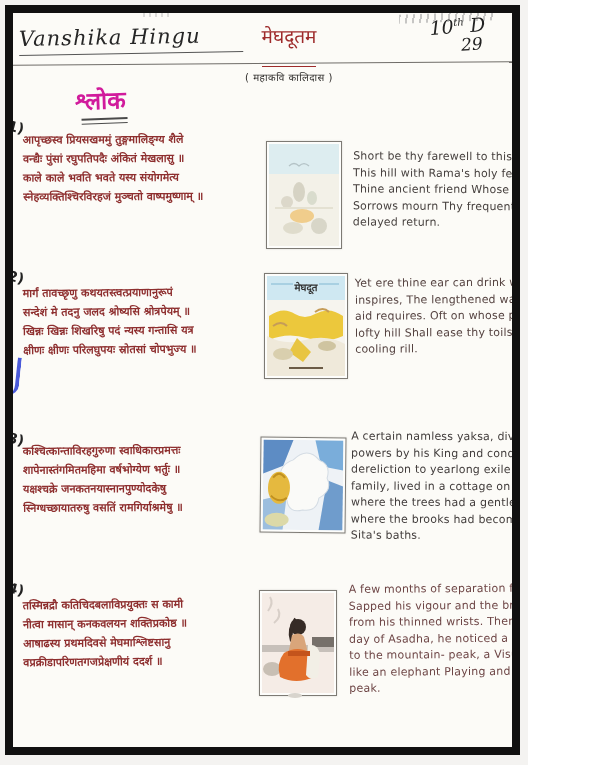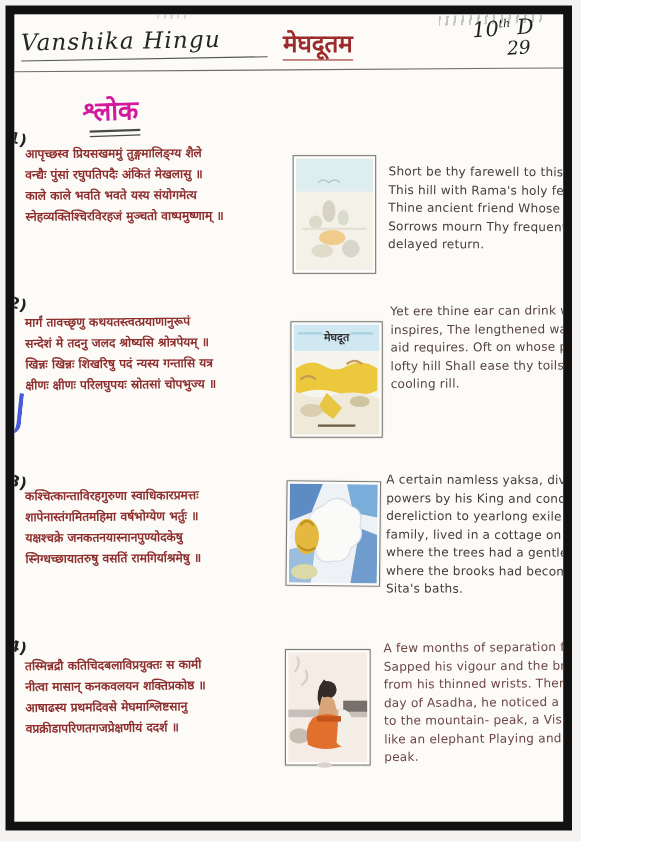--- a/index.html
+++ b/index.html
@@ -11,21 +11,21 @@
 
   
   .binding-marks { position:absolute; right:18px; top:0px; width:95px; height:9px; opacity:.55;
       background:repeating-linear-gradient(100deg,#9a9a9a 0 2px,transparent 2px 7px); transform:rotate(-2deg); }
   .binding-marks2 { position:absolute; left:130px; top:-2px; width:30px; height:6px; opacity:.4;
       background:repeating-linear-gradient(90deg,#aaa 0 2px,transparent 2px 6px); }
   .student-name { position:absolute; left:6px; top:12px; width:224px;
       font-family:"DejaVu Serif", serif; font-style:italic; font-size:21px; letter-spacing:1px;
       color:#262626; border-bottom:1.5px solid #555; padding-bottom:4px; transform:rotate(-1deg); }
   .title-block { position:absolute; left:196px; top:10px; width:160px; text-align:center; }
-  .doc-title { font-size:22px; font-weight:bold; color:#9e2b2b; border-bottom:1.5px solid #9e2b2b; display:inline-block; padding-bottom:1px;}
+  .doc-title { font-size:19px; font-weight:normal; color:#9e2b2b; border-bottom:1.5px solid #9e2b2b; display:inline-block; padding-bottom:17px;}
   .doc-subtitle { font-size:10px; color:#2e2c2a; margin-top:3px; letter-spacing:.5px; }
   .class-info { position:absolute; right:26px; top:2px; text-align:right;
       font-family:"DejaVu Serif", serif; font-style:italic; color:#222; transform:rotate(-4deg); }
   .class-line { font-size:19px; }
   .class-line sup { font-size:10px; }
   .roll-line { font-size:17px; margin-top:-2px; padding-right:4px; }
   .header-rule { position:absolute; left:0; right:0; top:50px; height:0; border-top:1.4px solid #6f6c68; transform:rotate(-.4deg); }
 
   
   .col-header { position:absolute; color:#d11b9c; font-weight:bold; }
@@ -56,20 +56,21 @@
 <div class="page">
   <div class="frame">
     <div class="inner">
 
       <div class="binding-marks"></div>
       <div class="binding-marks2"></div>
 
       <div class="student-name">Vanshika Hingu</div>
       <div class="title-block">
         <div class="doc-title">मेघदूतम</div>
+        <div class="doc-subtitle">( महाकवि कालिदास )</div>
       </div>
       <div class="class-info">
         <div class="class-line"><span>10</span><sup>th</sup> <span>D</span></div>
         <div class="roll-line">29</div>
       </div>
       <div class="header-rule"></div>
 
       <div class="col-header shlok-header">
         <span>श्लोक</span>
         <div class="dbl dbl-short"></div>
@@ -98,21 +99,21 @@
       </div>
       <div class="meaning" style="left: 340px; top: 136px; transform: rotate(0.3deg); color: rgb(70, 64, 62);">Short be thy farewell to this hill addressed ; This hill with Rama's holy feet imprest ; Thine ancient friend Whose Scorching Sorrows mourn Thy frequent absence and delayed return.</div>
 
       <div class="verse-num" style="top:256px">2)</div>
       <div class="verse" style="top:270px; transform:rotate(-.5deg)">
         <div>मार्गं तावच्छृणु कथयतस्त्वत्प्रयाणानुरूपं</div>
         <div>सन्देशं मे तदनु जलद श्रोष्यसि श्रोत्रपेयम् ॥</div>
         <div>खिन्नः खिन्नः शिखरिषु पदं न्यस्य गन्तासि यत्र</div>
         <div>क्षीणः क्षीणः परिलघुपयः स्रोतसां चोपभुज्य ॥</div>
       </div>
-      <div class="pic" style="left:251px; top:279px;">
+      <div class="pic" style="left:251px; top:260px;">
         <svg width="78" height="100" viewBox="0 0 78 100">
           <rect width="78" height="100" fill="#f6f4ee"></rect>
           <rect width="78" height="24" fill="#cfe8f2"></rect>
           <path d="M4 8 h22 M52 8 h20" stroke="#a8d0e2" stroke-width="2"></path>
           <text x="39" y="15" font-size="10" font-weight="bold" fill="#333" text-anchor="middle">मेघदूत</text>
           <path d="M2 40 q14 -10 26 -2 q10 6 20 0 q14 -8 28 2 v20 q-18 8 -36 2 q-20 -6 -38 2 z" fill="#ecc83c"></path>
           <path d="M0 60 q18 10 38 4 q22 -6 40 4 v36 h-78 z" fill="#efe9da"></path>
           <path d="M30 62 l14 14 l-8 10 l-14 -10 z" fill="#e8c542"></path>
           <path d="M6 50 q8 -6 14 0 M48 36 q8 -6 14 0" stroke="#c59c58" stroke-width="2" fill="none"></path>
           <ellipse cx="16" cy="78" rx="10" ry="6" fill="#d9cfae"></ellipse>

